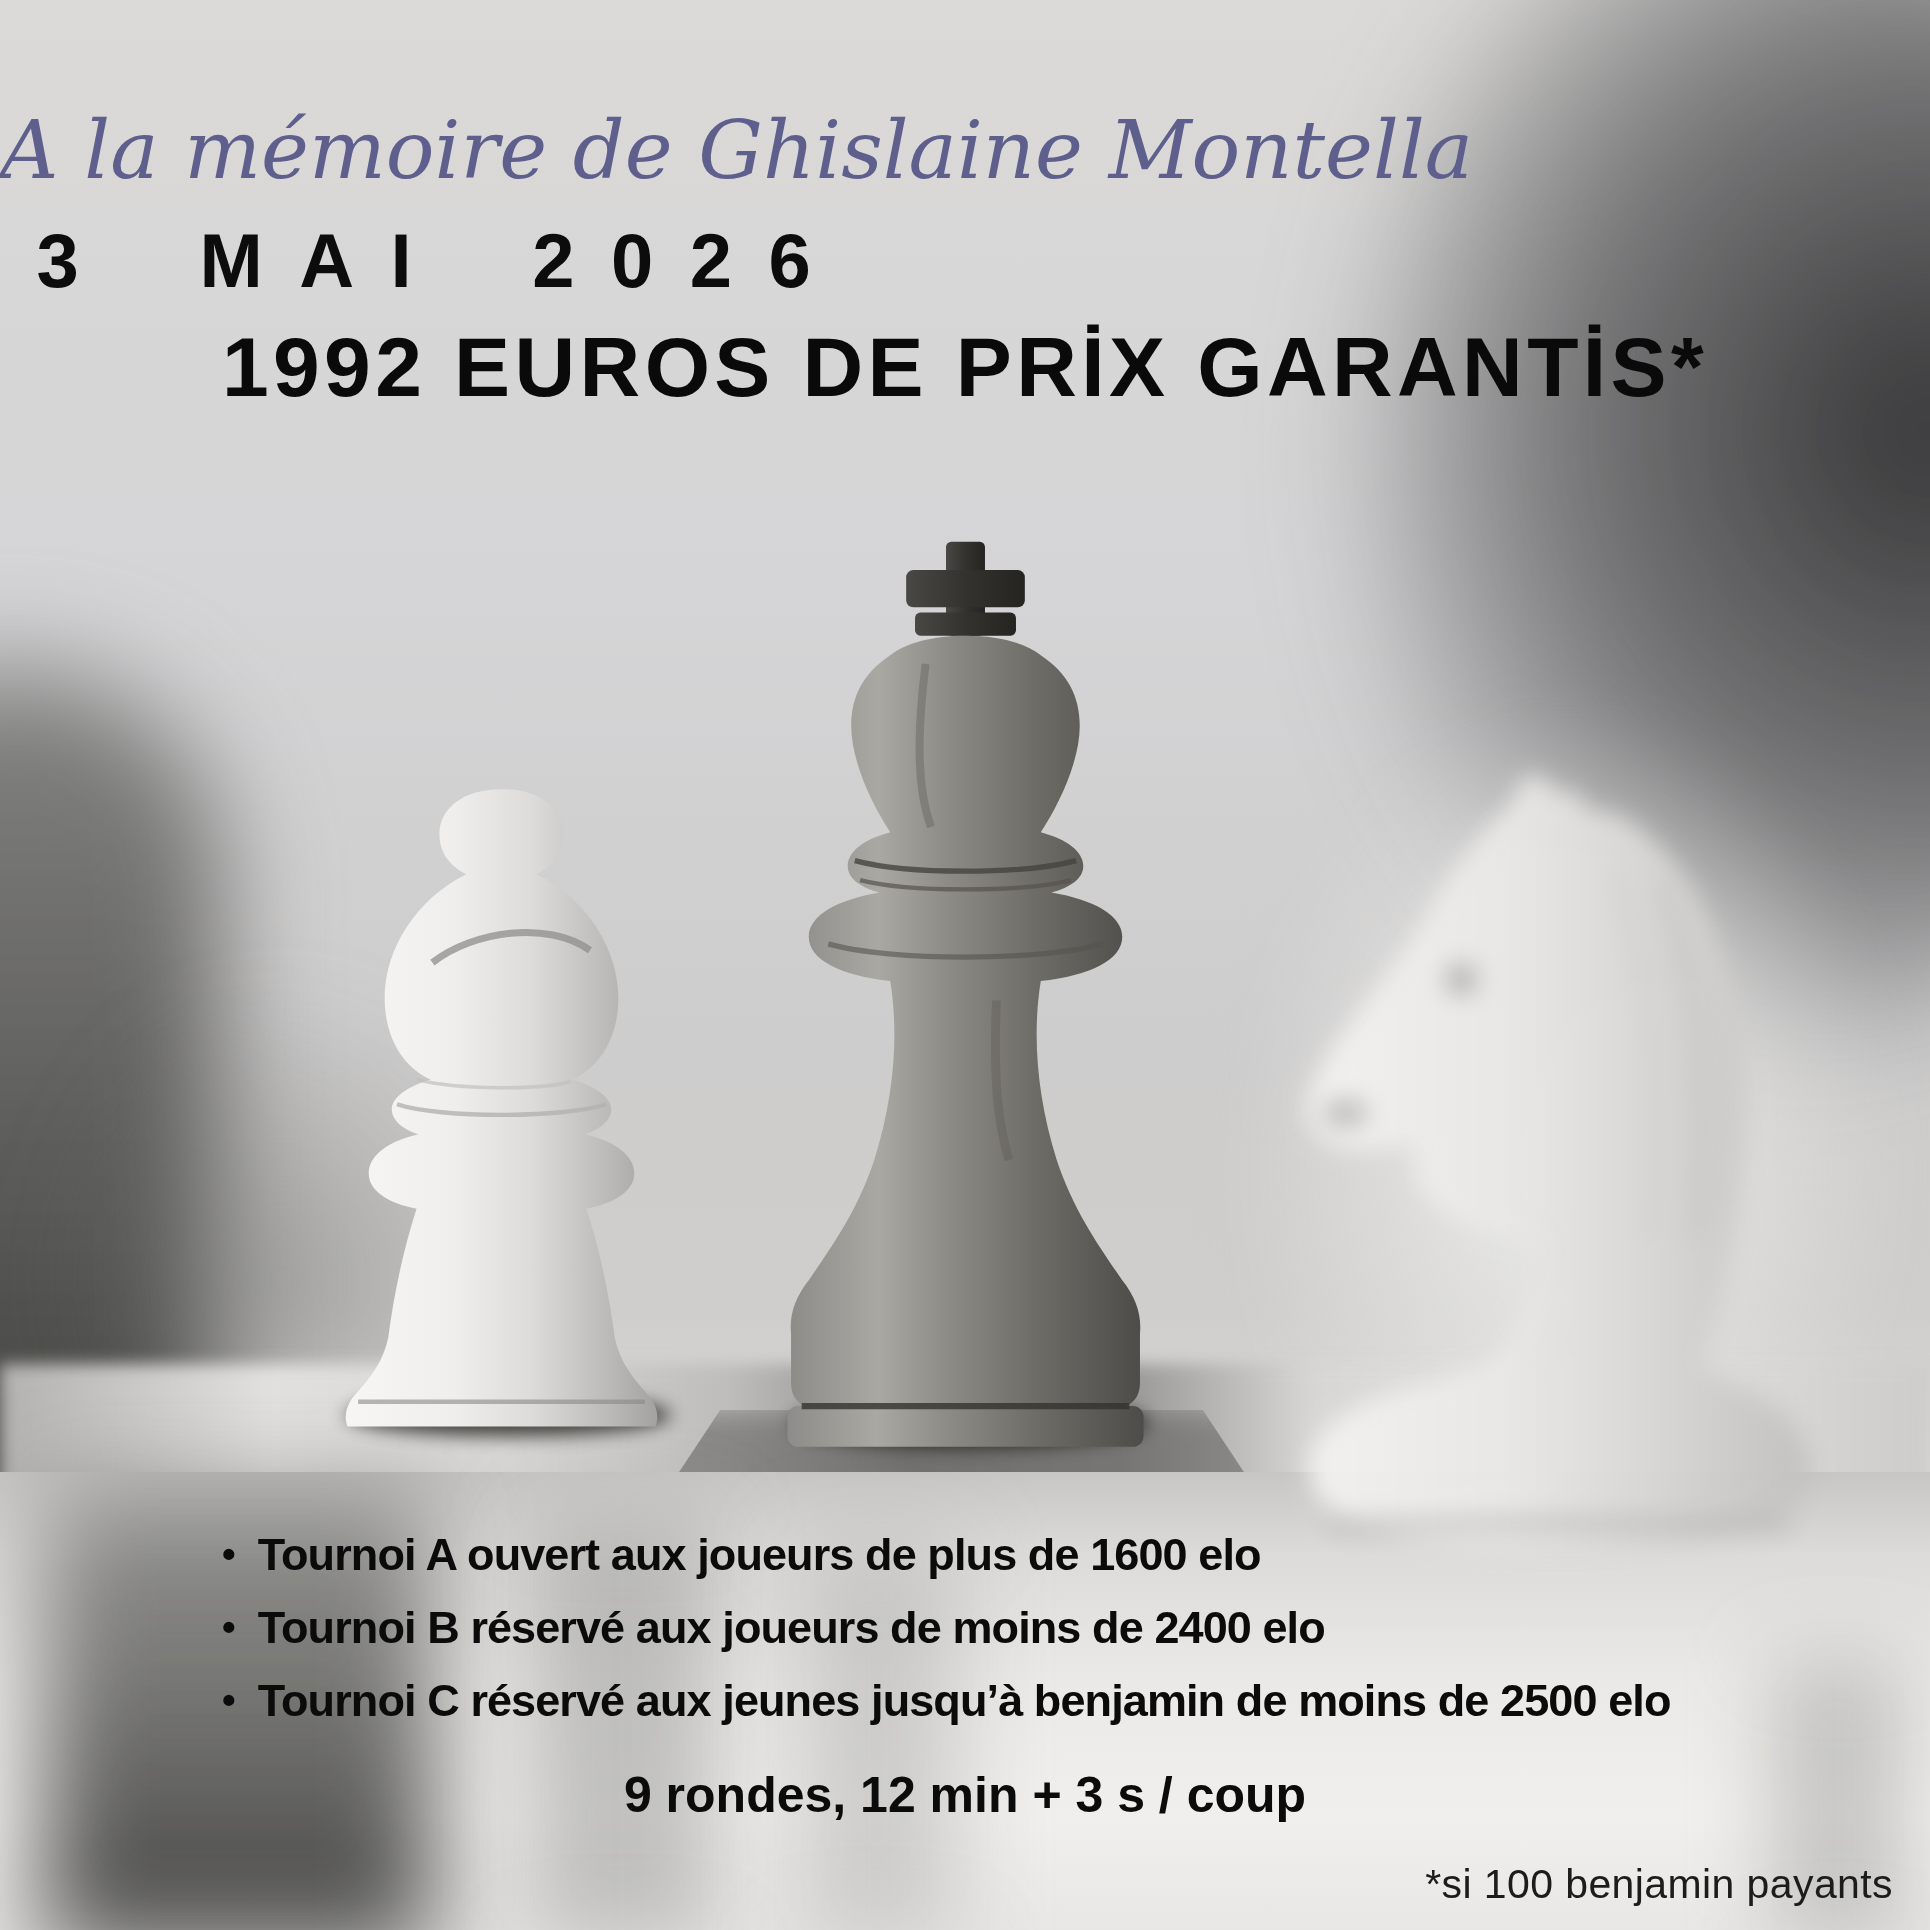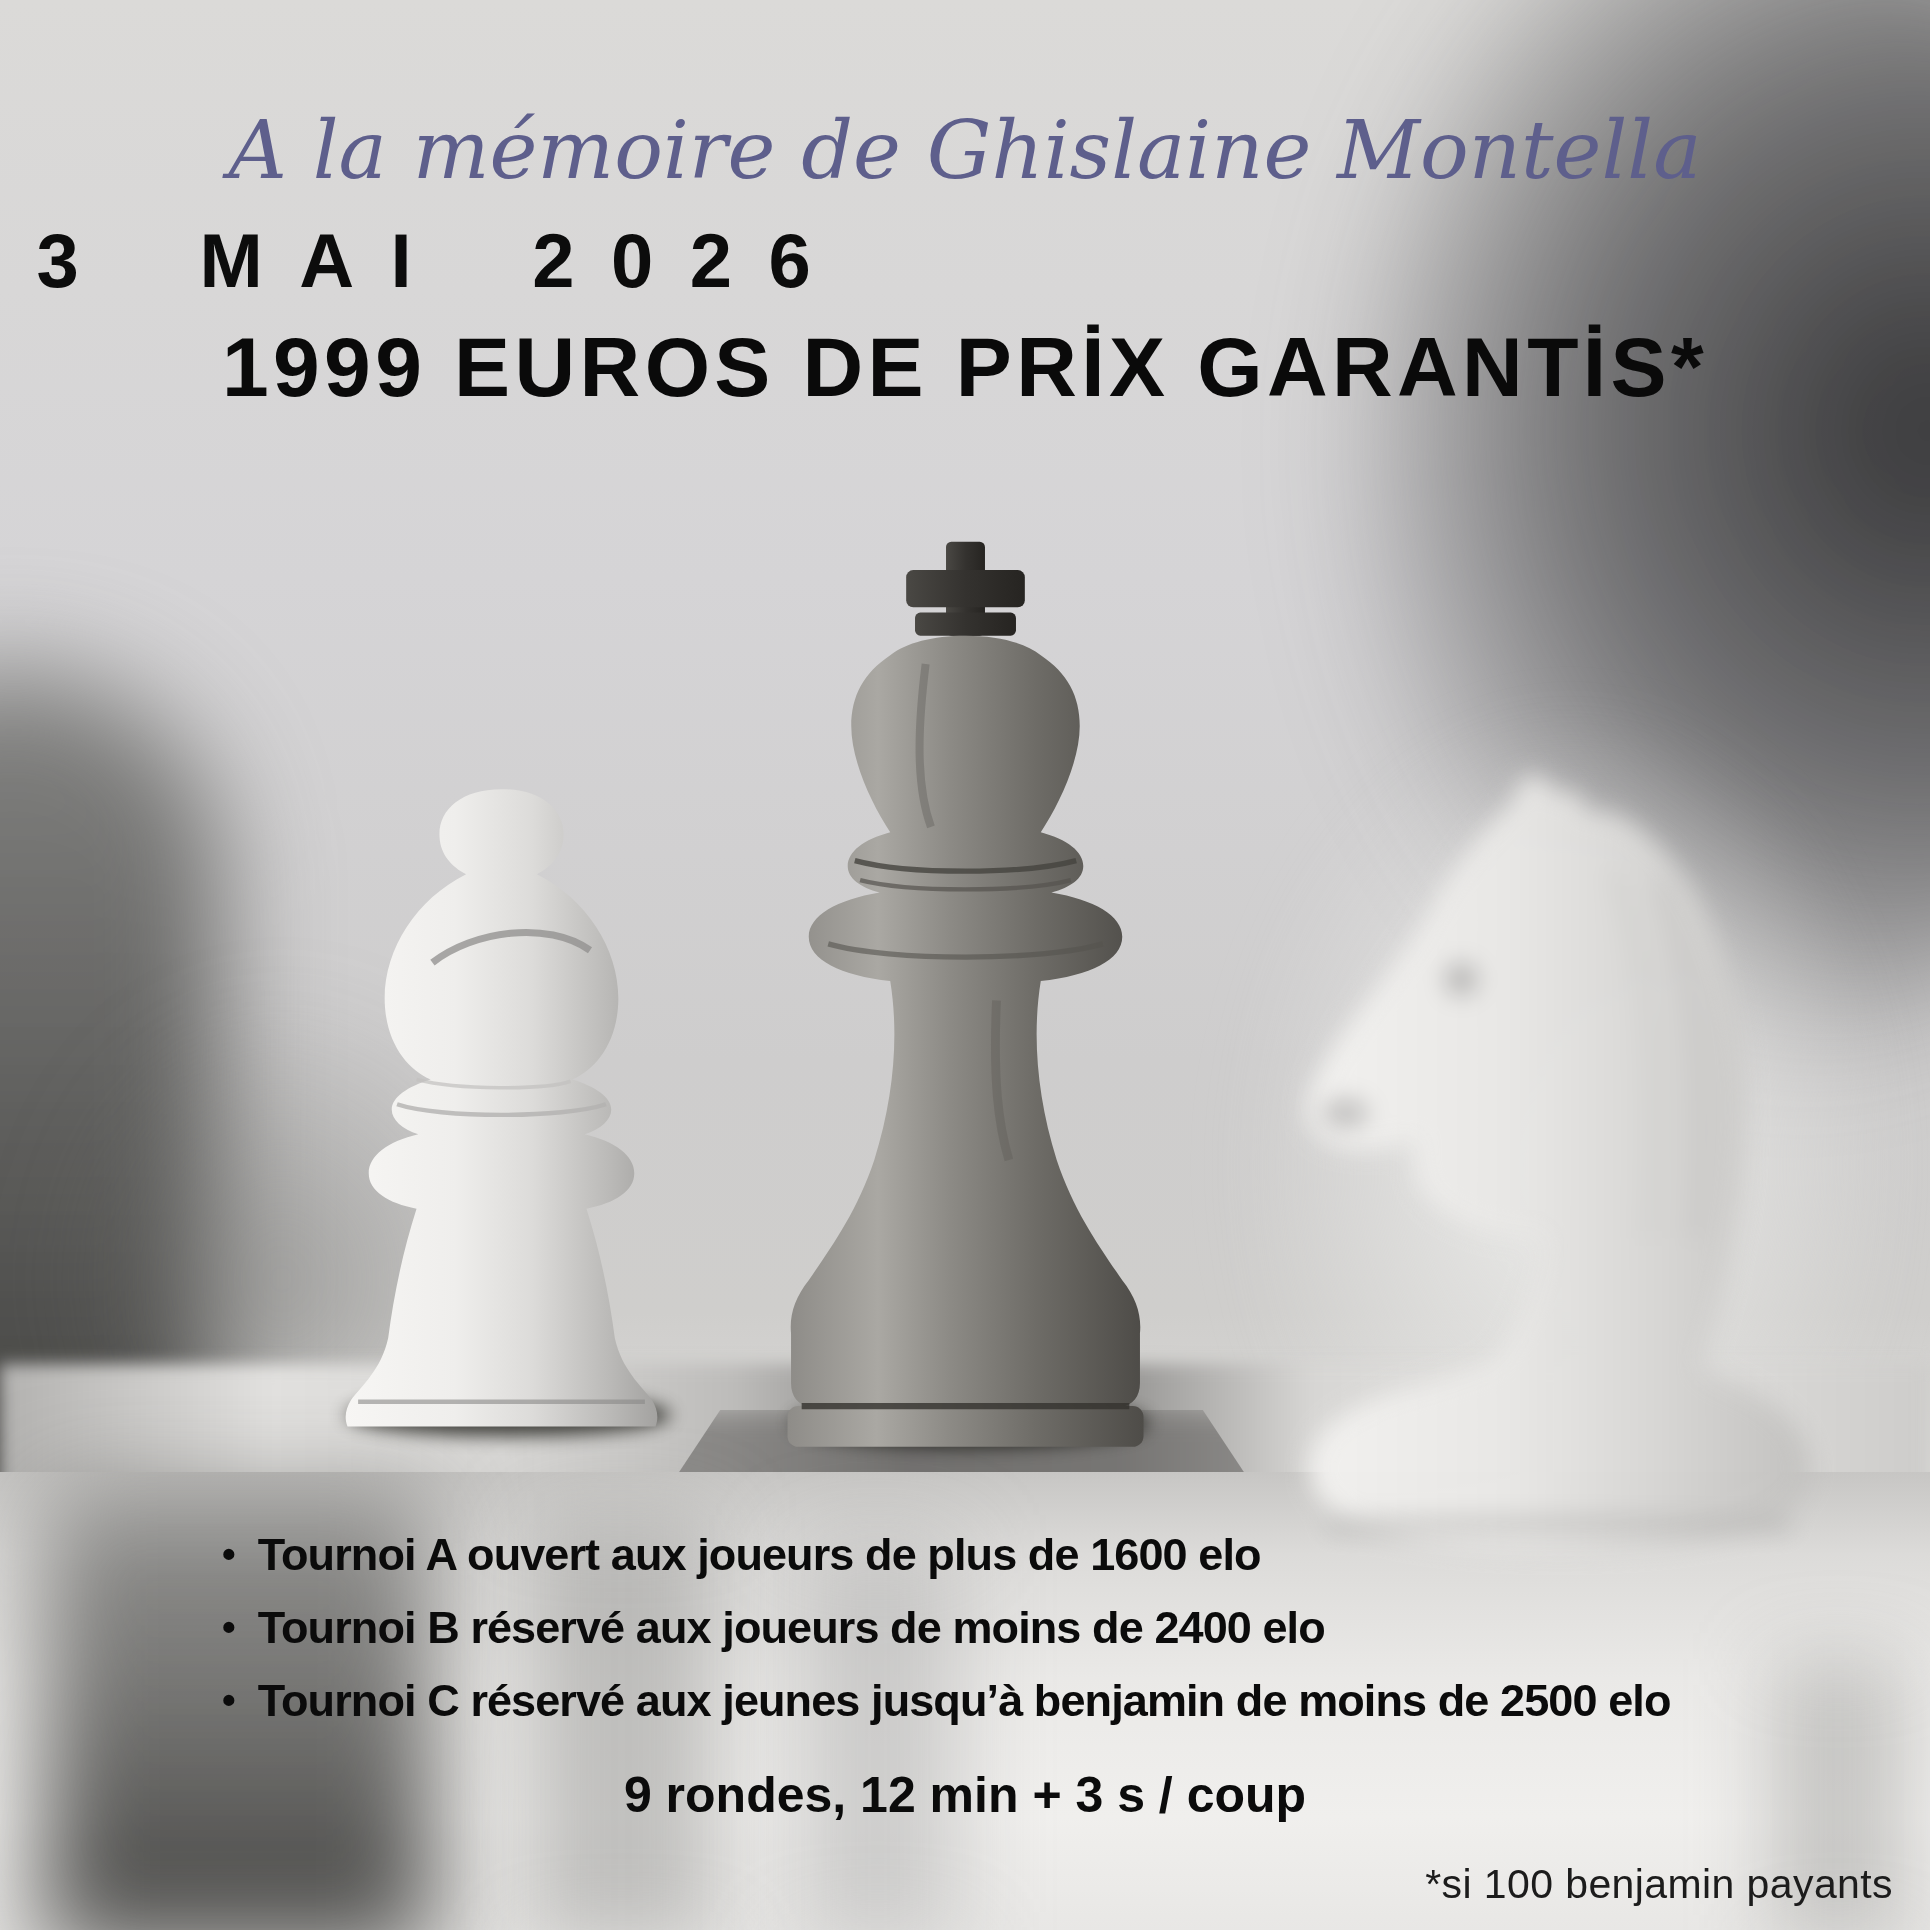--- a/index.html
+++ b/index.html
@@ -63,21 +63,21 @@
   .king{left:775px;top:540px;width:381px;height:921px;}
   .knight{left:1272px;top:738px;width:575px;height:840px;filter:blur(11.5px);opacity:.97;}
   .bishop svg,.king svg,.knight svg{position:static;display:block;width:100%;height:100%;}
   
   .title{
     top:16px;left:0;width:100%;text-align:center;
     font-weight:bold;font-size:132px;line-height:1.0;letter-spacing:0px;
     color:#37373a;
   }
   .dedication{
-    top:106px;left:0;width:100%;text-align:center;
+    top:106px;left:0;width:100%;
     font-family:"DejaVu Serif",serif;font-style:italic;
     font-size:81px;line-height:1.1;color:#5e5f8c;
   }
   .date{
     top:217px;left:0;width:100%;text-align:left;
     font-weight:bold;font-size:76px;color:#0c0c0c;
     letter-spacing:.48em;word-spacing:.35em;text-indent:.48em;
   }
   .prize{
     top:319px;left:0;width:100%;text-align:center;
@@ -204,21 +204,21 @@
       <path d="M430,160 C470,260 486,400 470,560" stroke="#c7c6c4" stroke-width="14" fill="none" opacity=".8"></path>
       <path d="M380,150 C420,260 432,400 418,560" stroke="#cfcecc" stroke-width="12" fill="none" opacity=".7"></path>
       <circle cx="210" cy="270" r="18" fill="#a9a8a6" opacity=".8"></circle>
       <ellipse cx="80" cy="420" rx="26" ry="16" fill="#b4b3b1" opacity=".8"></ellipse>
       <path d="M60,880 L580,880" stroke="#b0afad" stroke-width="16" opacity=".6"></path>
     </svg>
   </div>
 
   <div class="dedication">A la mémoire de Ghislaine Montella</div>
   <div class="date">3 MAI 2026</div>
-  <div class="prize">1999 EUROS DE PRİX GARANTİS*</div>
+  <div class="prize">1992 EUROS DE PRİX GARANTİS*</div>
 
   <ul class="tournaments">
     <li><span class="marker">•</span><span>Tournoi A ouvert aux joueurs de plus de 1600 elo</span></li>
     <li><span class="marker">•</span><span>Tournoi B réservé aux joueurs de moins de 2400 elo</span></li>
     <li><span class="marker">•</span><span>Tournoi C réservé aux jeunes jusqu’à benjamin de moins de 2500 elo</span></li>
   </ul>
 
   <div class="format-line">9 rondes, 12 min + 3 s / coup</div>
   <div class="footnote">*si 100 benjamin payants</div>
 

